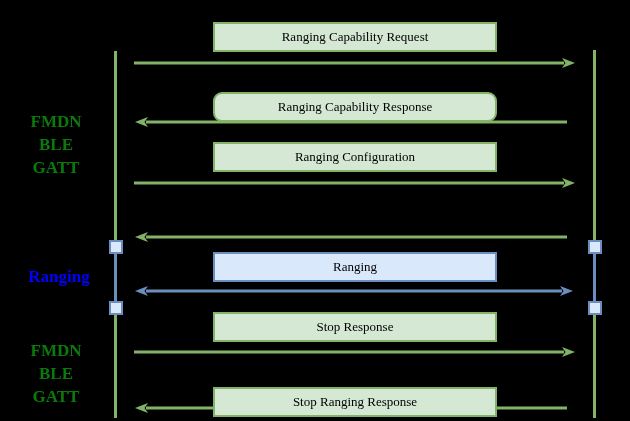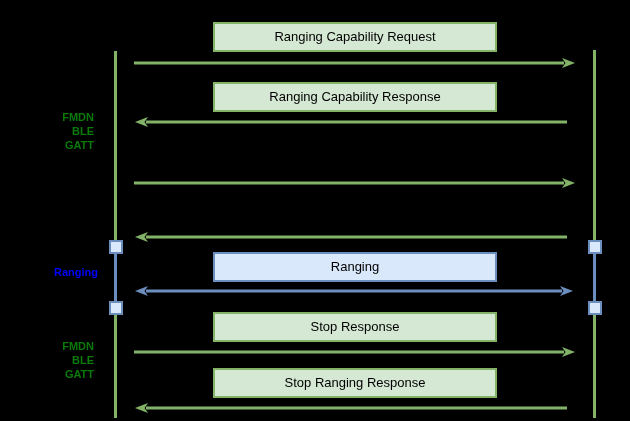--- a/index.html
+++ b/index.html
@@ -6,21 +6,21 @@
     margin: 0;
     padding: 0;
     background: #000;
   }
   .stage {
     position: relative;
     width: 630px;
     height: 421px;
     background: var(--bg, #000000);
     overflow: hidden;
-    font-family: Liberation Sans, sans-serif;
+    font-family: Liberation Serif, serif;
   }
   
   .lifeline {
     position: absolute;
     width: 3px;
     background: var(--green_stroke, #82b366);
   }
   .lifeline.left  { left: 114px; top: 51px; height: 367px; }
   .lifeline.right { left: 593px; top: 50px; height: 368px; }
   .lifeline-blue-segment {
@@ -55,24 +55,24 @@
     text-align: center;
     white-space: nowrap;
   }
   .msg-box.blue {
     border-color: var(--blue_stroke, #6c8ebf);
     background: var(--blue_fill, #dae8fc);
   }
   
   .side-label {
     position: absolute;
-    text-align: right;
+    text-align: center;
     font-weight: bold;
-    font-size: 11px;
-    line-height: 14px;
+    font-size: 17px;
+    line-height: 23px;
     white-space: pre-line;
   }
   .side-label.green { color: var(--label_green, #0a7a0a); }
   .side-label.blue  { color: var(--label_blue, #0000ff); }
   
   svg.arrows {
     position: absolute;
     left: 0; top: 0;
     width: 630px;
     height: 421px;
@@ -123,24 +123,25 @@
       <line x1="134" y1="352" x2="564" y2="352"></line>
       <polygon points="575,352 562,347 565.5,352 562,357"></polygon>
     </g>
     <g class="arrow-green">
       <line x1="146" y1="408" x2="567" y2="408"></line>
       <polygon points="135,408 148,403 144.5,408 148,413"></polygon>
     </g>
   </svg>
 
   <div class="msg-box" style="top:22px;">Ranging Capability Request</div>
-  <div class="msg-box" style="top:82px;">Ranging Capability Response</div>
+  <div class="msg-box" style="top:92px;border-radius:9px;">Ranging Capability Response</div>
+  <div class="msg-box" style="top:142px;">Ranging Configuration</div>
   <div class="msg-box blue" style="top:252px;">Ranging</div>
   <div class="msg-box" style="top:312px;">Stop Response</div>
-  <div class="msg-box" style="top:368px;">Stop Ranging Response</div>
+  <div class="msg-box" style="top:387px;">Stop Ranging Response</div>
 
   <div class="side-label green" style="left:18px; top:110px; width:76px;">FMDN
 BLE
 GATT</div>
   <div class="side-label blue" style="left:20px; top:265px; width:78px;">Ranging</div>
   <div class="side-label green" style="left:18px; top:339px; width:76px;">FMDN
 BLE
 GATT</div>
 
 </div>

